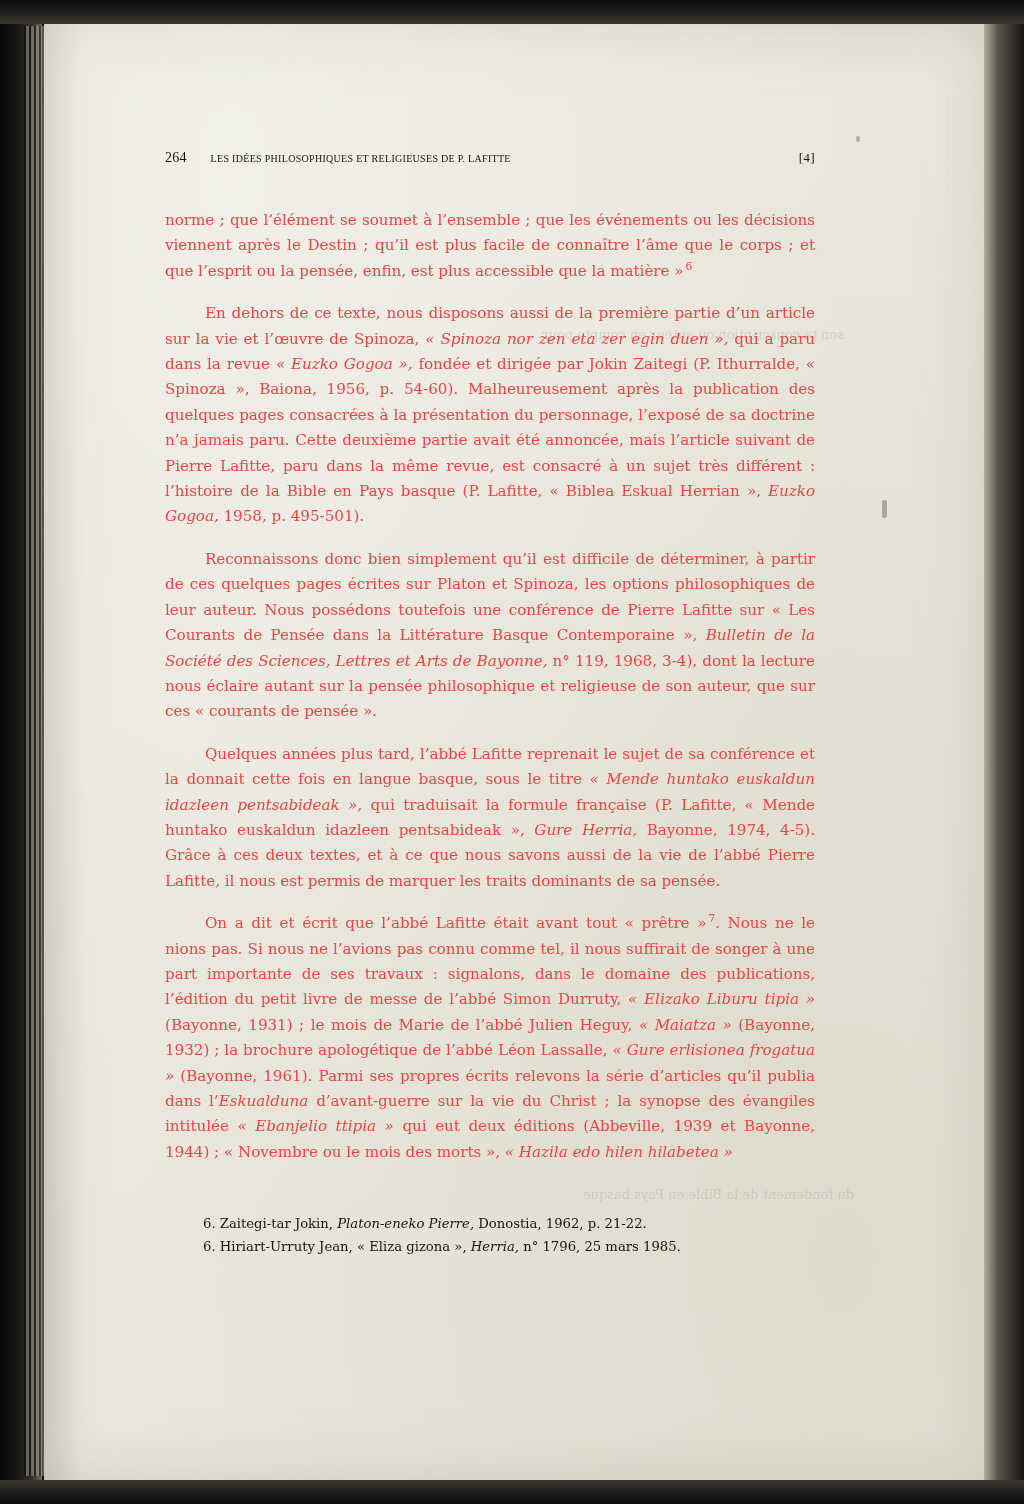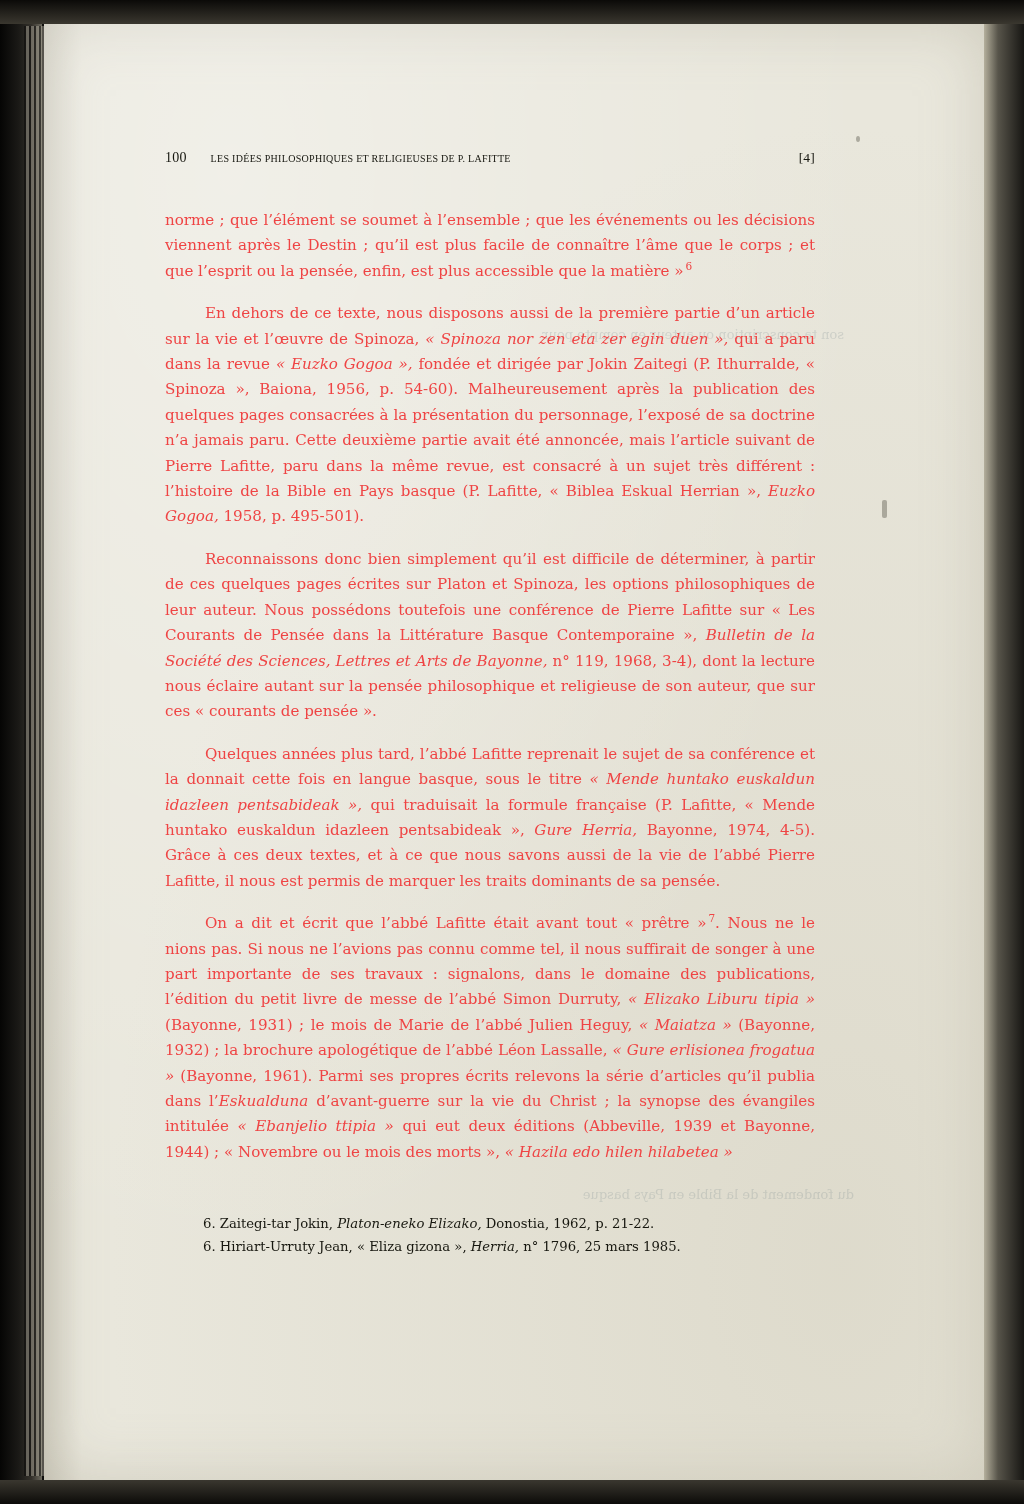--- a/index.html
+++ b/index.html
@@ -179,38 +179,38 @@
     <div class="showthrough st1">son ta conscription ou auteur en compte pour</div>
     <div class="showthrough st2">du fondement de la Bible en Pays basque</div>
 
     <div class="speck" style="left:812px; top:112px; width:4px; height:6px;"></div>
     <div class="speck" style="left:838px; top:476px; width:5px; height:18px; border-radius:2px;"></div>
   </div>
 
   <div class="content">
 
     <div class="running-head">
-      <span class="rh-folio">100</span>
+      <span class="rh-folio">264</span>
       <span class="rh-title">LES IDÉES PHILOSOPHIQUES ET RELIGIEUSES DE P. LAFITTE</span>
       <span class="rh-bracket">[4]</span>
     </div>
 
     <p class="body"><span>norme ; que l’élément se soumet à l’ensemble ; que les événements ou les décisions viennent après le Destin ; qu’il est plus facile de connaître l’âme que le corps ; et que l’esprit ou la pensée, enfin, est plus accessible que la matière »</span><sup class="note">6</sup></p>
 
     <p class="body indent"><span>En dehors de ce texte, nous disposons aussi de la première partie d’un article sur la vie et l’œuvre de Spinoza, </span><span class="it">« Spinoza nor zen eta zer egin duen »,</span><span> qui a paru dans la revue </span><span class="it">« Euzko Gogoa »,</span><span> fondée et dirigée par Jokin Zaitegi (P. Ithurralde, « Spinoza », Baiona, 1956, p. 54-60). Malheureusement après la publication des quelques pages consacrées à la présentation du personnage, l’exposé de sa doctrine n’a jamais paru. Cette deuxième partie avait été annoncée, mais l’article suivant de Pierre Lafitte, paru dans la même revue, est consacré à un sujet très différent : l’histoire de la Bible en Pays basque (P. Lafitte, « Biblea Eskual Herrian », </span><span class="it">Euzko Gogoa,</span><span> 1958, p. 495-501).</span></p>
 
     <p class="body indent"><span>Reconnaissons donc bien simplement qu’il est difficile de déterminer, à partir de ces quelques pages écrites sur Platon et Spinoza, les options philosophiques de leur auteur. Nous possédons toutefois une conférence de Pierre Lafitte sur « Les Courants de Pensée dans la Littérature Basque Contemporaine », </span><span class="it">Bulletin de la Société des Sciences, Lettres et Arts de Bayonne,</span><span> n° 119, 1968, 3-4), dont la lecture nous éclaire autant sur la pensée philosophique et religieuse de son auteur, que sur ces « courants de pensée ».</span></p>
 
     <p class="body indent"><span>Quelques années plus tard, l’abbé Lafitte reprenait le sujet de sa conférence et la donnait cette fois en langue basque, sous le titre </span><span class="it">« Mende huntako euskaldun idazleen pentsabideak »,</span><span> qui traduisait la formule française (P. Lafitte, « Mende huntako euskaldun idazleen pentsabideak », </span><span class="it">Gure Herria,</span><span> Bayonne, 1974, 4-5). Grâce à ces deux textes, et à ce que nous savons aussi de la vie de l’abbé Pierre Lafitte, il nous est permis de marquer les traits dominants de sa pensée.</span></p>
 
     <p class="body indent"><span>On a dit et écrit que l’abbé Lafitte était avant tout « prêtre »</span><sup class="note">7</sup><span>. Nous ne le nions pas. Si nous ne l’avions pas connu comme tel, il nous suffirait de songer à une part importante de ses travaux : signalons, dans le domaine des publications, l’édition du petit livre de messe de l’abbé Simon Durruty, </span><span class="it">« Elizako Liburu tipia »</span><span> (Bayonne, 1931) ; le mois de Marie de l’abbé Julien Heguy, </span><span class="it">« Maiatza »</span><span> (Bayonne, 1932) ; la brochure apologétique de l’abbé Léon Lassalle, </span><span class="it">« Gure erlisionea frogatua »</span><span> (Bayonne, 1961). Parmi ses propres écrits relevons la série d’articles qu’il publia dans l’</span><span class="it">Eskualduna</span><span> d’avant-guerre sur la vie du Christ ; la synopse des évangiles intitulée </span><span class="it">« Ebanjelio ttipia »</span><span> qui eut deux éditions (Abbeville, 1939 et Bayonne, 1944) ; « Novembre ou le mois des morts », </span><span class="it">« Hazila edo hilen hilabetea »</span></p>
 
     <div class="footnotes">
       <div class="footnote-rule"></div>
-      <p class="footnote"><span>6. Zaitegi-tar Jokin, </span><span class="it">Platon-eneko Elizako,</span><span> Donostia, 1962, p. 21-22.</span></p>
+      <p class="footnote"><span>6. Zaitegi-tar Jokin, </span><span class="it">Platon-eneko Pierre,</span><span> Donostia, 1962, p. 21-22.</span></p>
       <p class="footnote"><span>6. Hiriart-Urruty Jean, « Eliza gizona », </span><span class="it">Herria,</span><span> n° 1796, 25 mars 1985.</span></p>
     </div>
 
   </div>
 
   <div class="right-edge"></div>
   <div class="top-edge"></div>
   <div class="bottom-edge"></div>
 
 </div>

